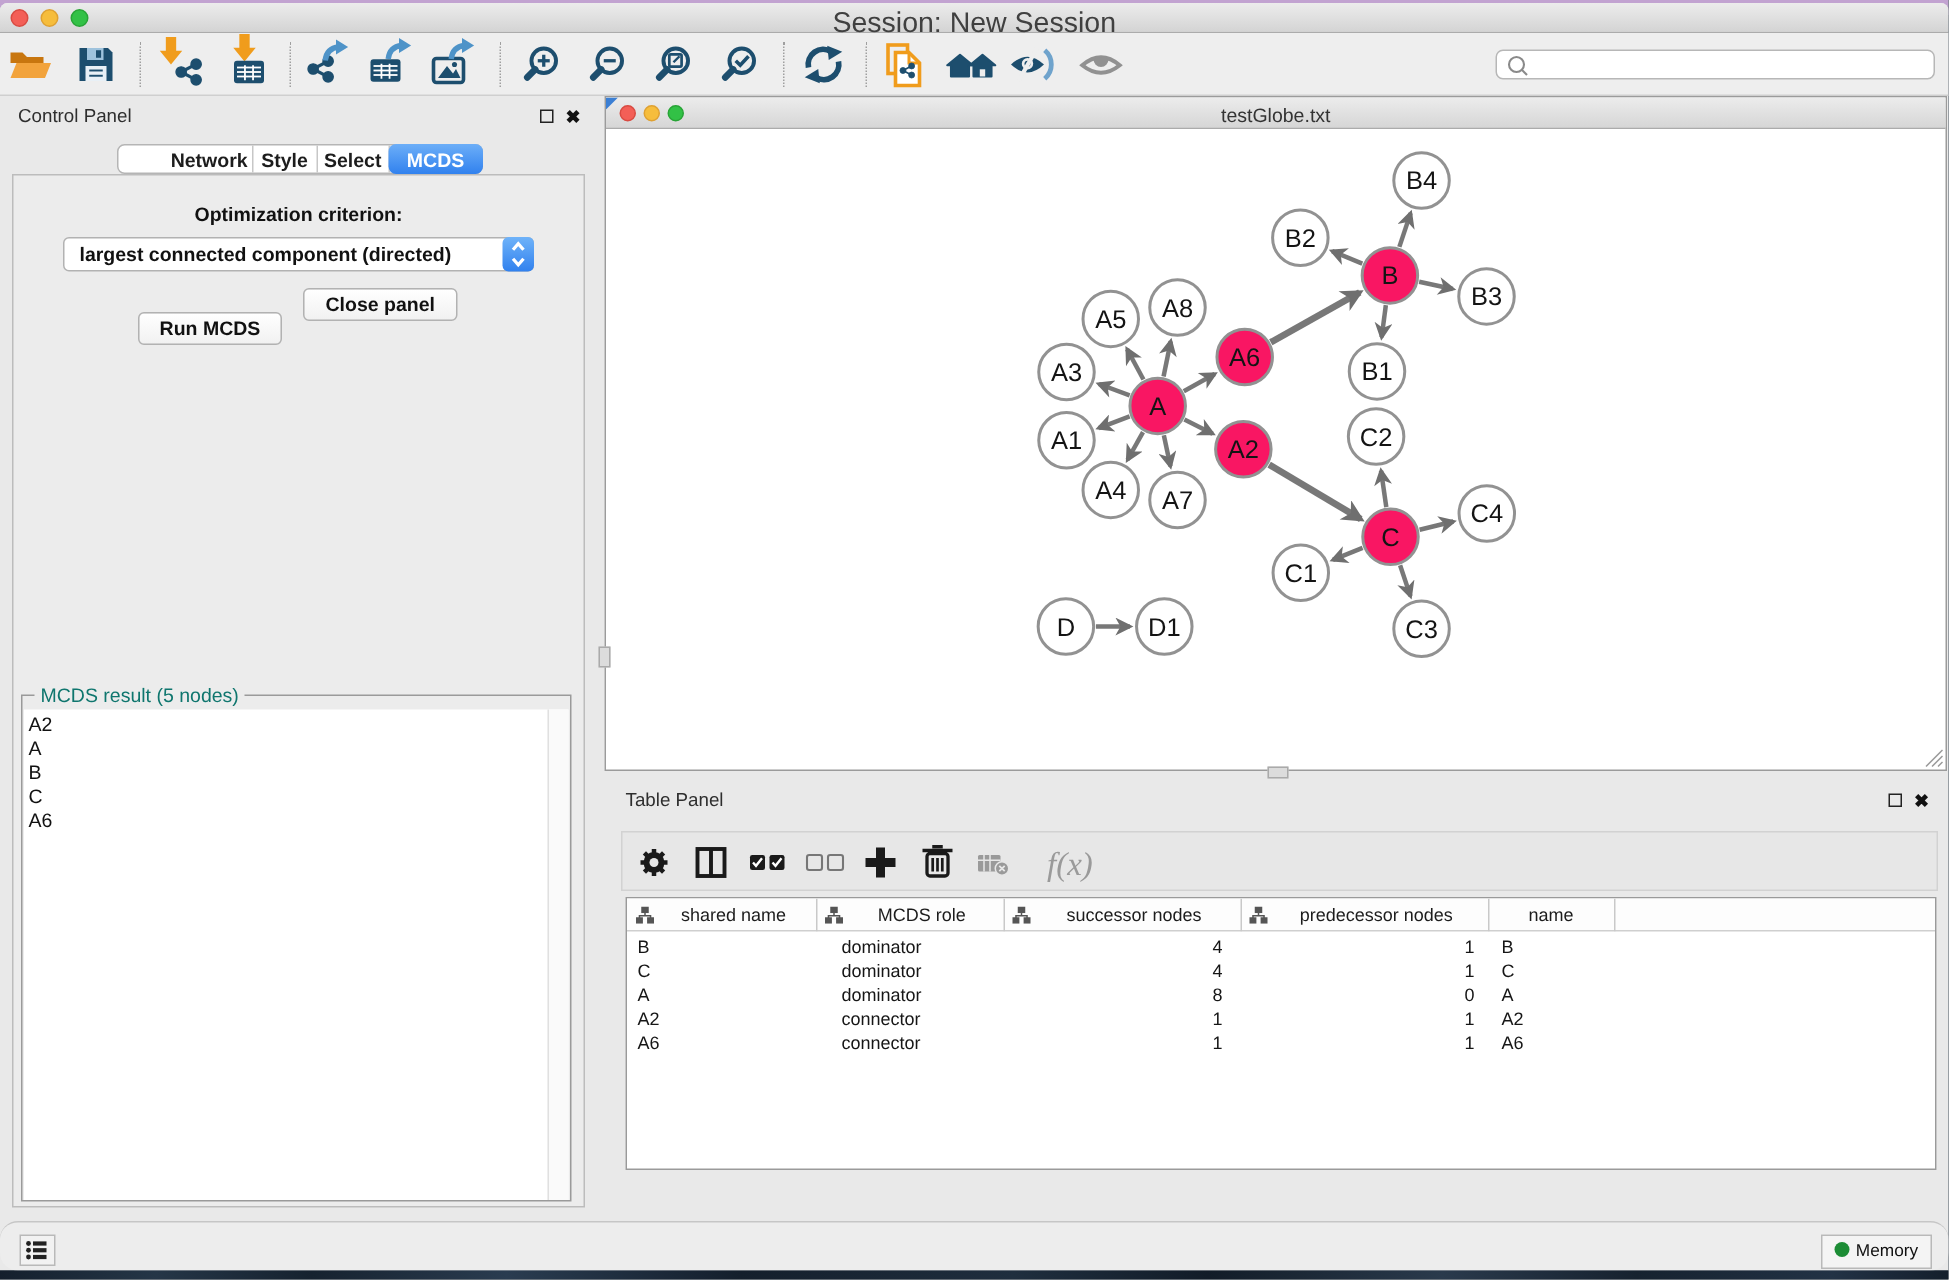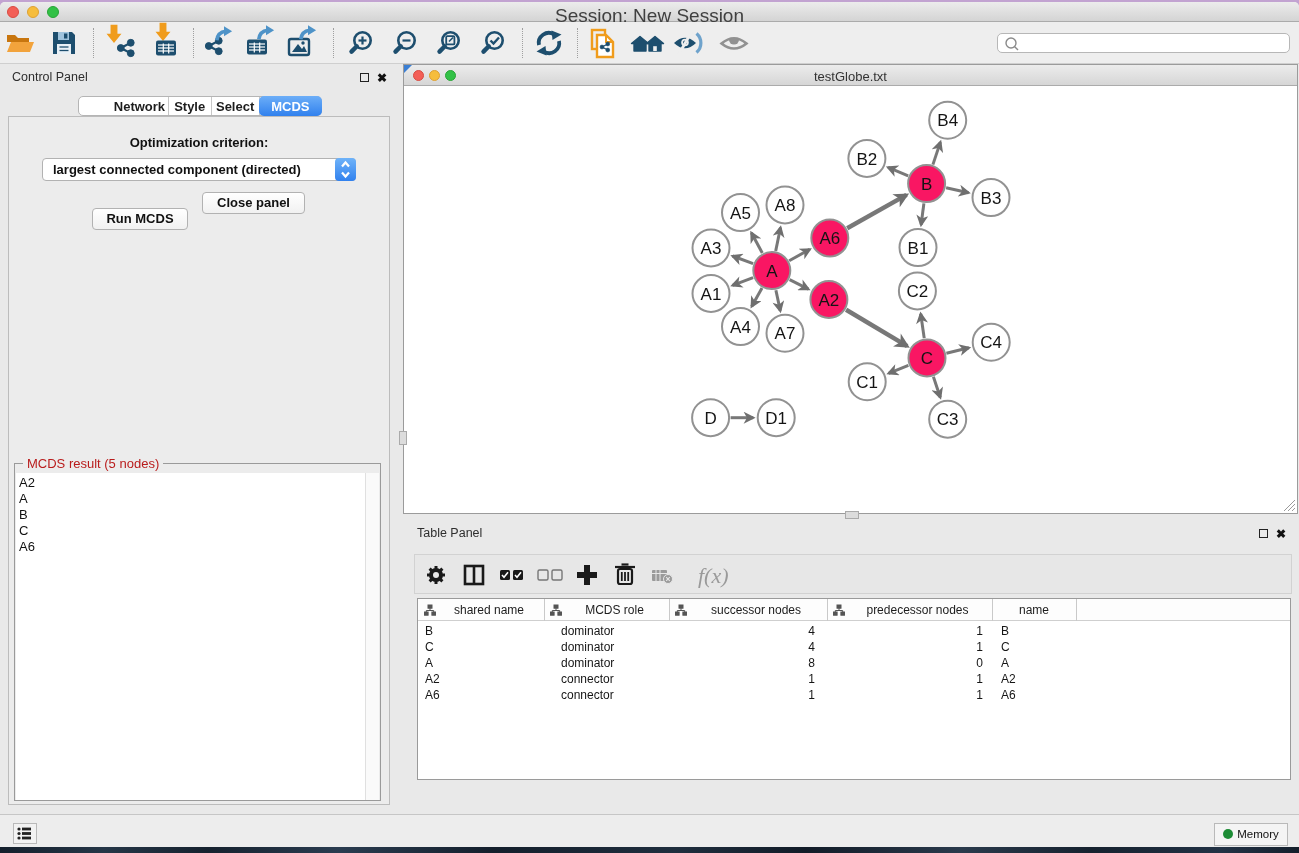--- a/index.html
+++ b/index.html
@@ -55,21 +55,21 @@
 #combo .stepper { position:absolute; right:-1px; top:-1px; width:21px; height:23px;
   background:linear-gradient(#6fb3f9,#3181ee); border-radius:4px; }
 .btn { position:absolute; height:22px; background:linear-gradient(#ffffff,#f1f1f1);
   border:1px solid #b2b2b2; border-radius:4px; font-size:13px; font-weight:bold; color:#111;
   text-align:center; line-height:20px; }
 
 
 #fieldset { position:absolute; left:14px; top:461px; width:367px; height:338px;
   border:1px solid #9a9a9a; }
 #fieldlegend { position:absolute; left:8px; top:-8px; background:#ececec; padding:0 4px;
-  font-size:13px; color:#b91c1c; }
+  font-size:13px; color:#0f766e; }
 #listbox { position:absolute; left:1px; top:9px; width:363px; height:327px; background:#fff; }
 #listbox .scroll { position:absolute; right:0; top:0; width:14px; height:100%;
   background:#fafafa; border-left:1px solid #e0e0e0; }
 #listbox .items { position:absolute; left:3px; top:2px; font-size:13px; color:#111;
   line-height:16px; }
 
 
 #gwin { position:absolute; left:403px; top:62px; width:895px; height:450px;
   background:#fff; border:1px solid #9b9b9b; }
 #gtitle { position:absolute; left:0; top:0; width:100%; height:21px;
@@ -83,21 +83,21 @@
 #tpToolbar { position:absolute; left:414px; top:552px; width:878px; height:40px;
   background:#e7e7e7; border:1px solid #d2d2d2; }
 #tblbox { position:absolute; left:417px; top:596px; width:874px; height:182px;
   background:#fff; border:1px solid #9a9a9a; }
 #tblhead { position:absolute; left:0; top:0; width:100%; height:22px; background:#fdfdfd;
   border-bottom:1px solid #cfcfcf; font-size:12px; color:#1c1c1c; }
 .trow { position:absolute; font-size:12px; color:#161616; height:16px; line-height:16px; }
 
 
 #statusbar { position:absolute; left:0; top:812px; width:1299px; height:33px;
-  background:#ededed; border-top:1px solid #c6c6c6; }
+  background:#ededed; border-top:1px solid #c6c6c6;border-radius:12px; }
 #memBtn { position:absolute; left:1214px; top:8px; width:74px; height:23px;
   background:#f4f4f4; border:1px solid #b9b9b9; font-size:11.5px; color:#111;
   text-align:center; line-height:21px; }
 #memBtn .dot { display:inline-block; width:10px; height:10px; border-radius:50%;
   background:#1c8c35; vertical-align:-1px; margin-right:4px; }
 #listBtn { position:absolute; left:13px; top:8px; width:24px; height:21px;
   background:#f2f2f2; border:1px solid #b9b9b9; }
 #deskBottom { position:absolute; top:847px; left:0; width:1299px; height:6px;
   background:linear-gradient(90deg,#141f2c,#253647 8%,#16222f 16%,#2a3c50 26%,#141f2c 38%,#1f2e3e 52%,#121c28 62%,#2a3a4c 74%,#16222f 84%,#223245 94%,#141f2c); }
 </style>

